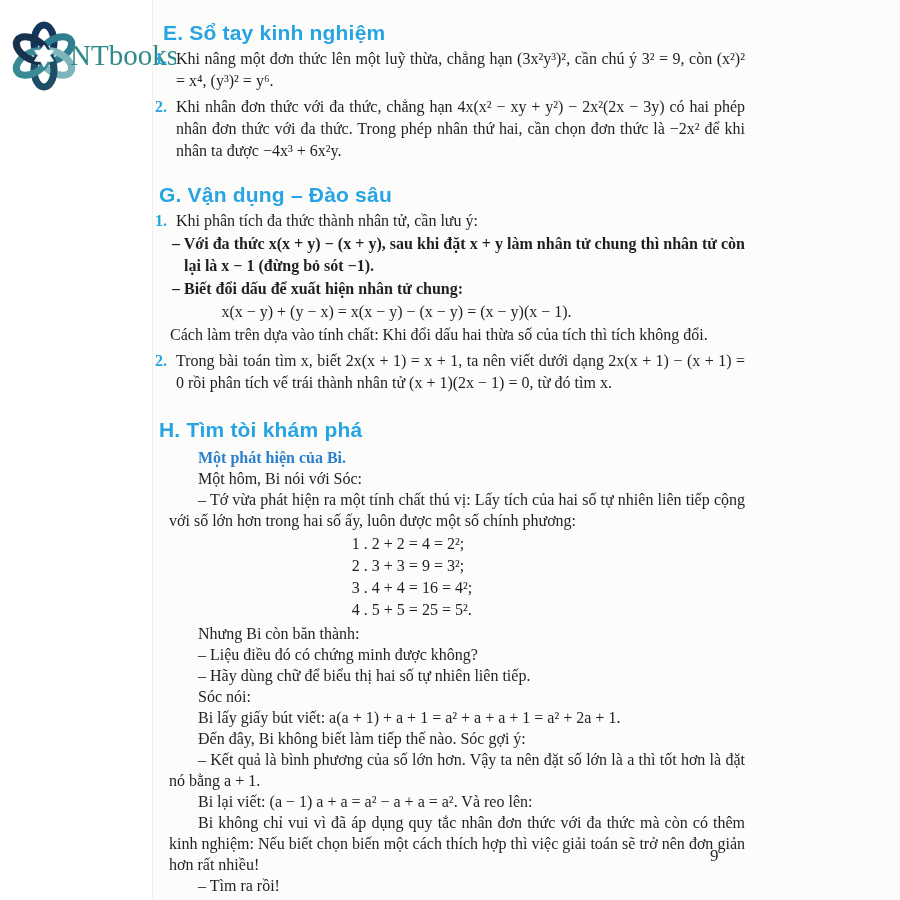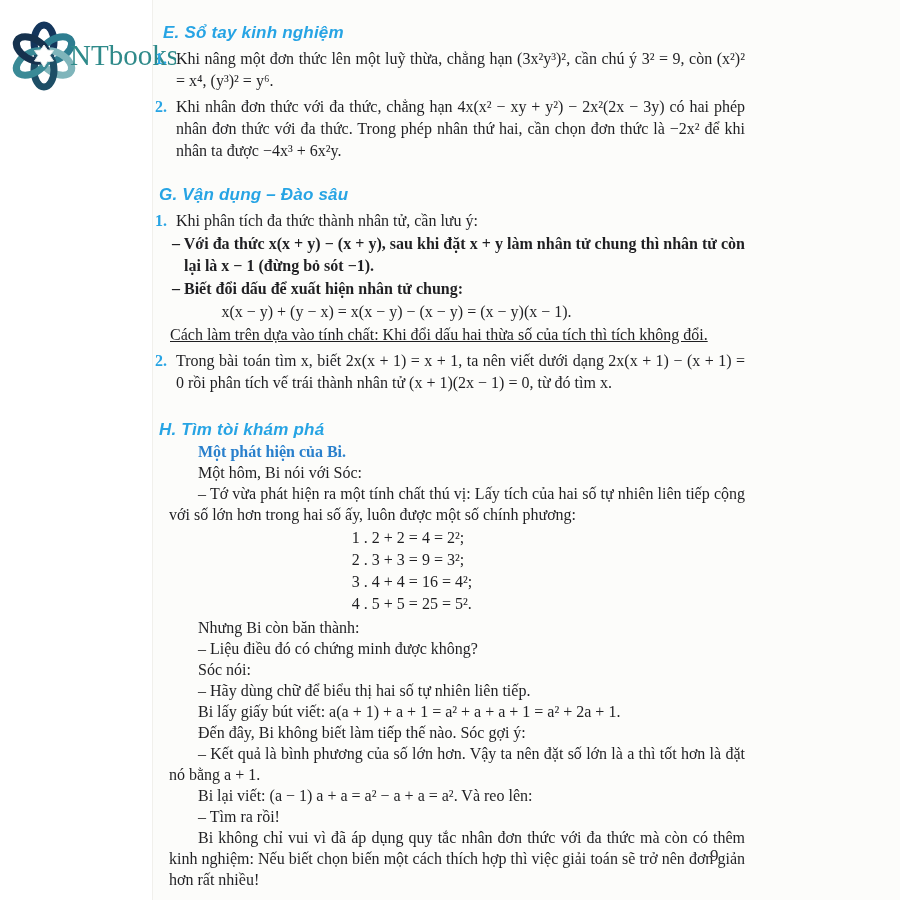--- a/index.html
+++ b/index.html
@@ -15,41 +15,41 @@
   }
   .logo{
     position:absolute;left:6px;top:4px;width:170px;height:92px;
   }
   .content{
     position:absolute;left:155px;top:20px;width:590px;
     font-size:16px;line-height:22px;
   }
   .h-blue{
     font-family:"Liberation Sans","DejaVu Sans",sans-serif;
-    font-weight:bold;font-size:17px;line-height:22px;
-    color:#27a4e4;letter-spacing:.2px;margin:0 0 0 4px;font-style:italic;
+    font-weight:bold;font-size:21px;line-height:22px;
+    color:#27a4e4;letter-spacing:.2px;margin:0 0 0 4px;
   }
   .h-e{margin-top:2px;margin-left:8px;}
   .h-g{margin-top:22px;}
   .h-h{margin-top:25px;}
   .item{
     position:relative;padding-left:21px;text-align:justify;margin-top:4px;
   }
   .item .num{
     position:absolute;left:0;top:0;font-weight:bold;color:#27a4e4;
   }
   .dash-p{
     margin-left:-4px;padding-left:12px;text-indent:-12px;
     text-align:justify;margin-top:1px;font-weight:bold;
   }
-  .note-p{margin-left:-6px;margin-top:1px;text-align:justify;text-decoration:underline;}
+  .note-p{margin-left:-6px;margin-top:1px;text-align:justify;}
   .eq-center{
     text-align:center;position:relative;left:-64px;margin:1px 0;
   }
-  .story{margin-top:0;}
+  .story{margin-top:6px;}
   .story p{margin:0 0 0 14px;text-indent:29px;text-align:justify;line-height:21px;}
   .story-title{
     font-weight:bold;color:#2a80cc;margin:0 0 0 43px;line-height:21px;
   }
   .eq-block{
     width:fit-content;margin:2px auto;position:relative;left:-38px;
     line-height:22px;text-align:left;
   }
   .page-num{
     position:absolute;left:710px;top:846px;font-size:17px;color:#2a2a2c;
@@ -112,25 +112,25 @@
     <p>Một hôm, Bi nói với Sóc:</p>
     <p>– Tớ vừa phát hiện ra một tính chất thú vị: Lấy tích của hai số tự nhiên liên tiếp cộng với số lớn hơn trong hai số ấy, luôn được một số chính phương:</p>
     <div class="eq-block">
       <div>1 . 2 + 2 = 4 = 2²;</div>
       <div>2 . 3 + 3 = 9 = 3²;</div>
       <div>3 . 4 + 4 = 16 = 4²;</div>
       <div>4 . 5 + 5 = 25 = 5².</div>
     </div>
     <p>Nhưng Bi còn băn thành:</p>
     <p>– Liệu điều đó có chứng minh được không?</p>
+    <p>– Hãy dùng chữ để biểu thị hai số tự nhiên liên tiếp.</p>
     <p>Sóc nói:</p>
-    <p>– Hãy dùng chữ để biểu thị hai số tự nhiên liên tiếp.</p>
     <p>Bi lấy giấy bút viết: a(a + 1) + a + 1 = a² + a + a + 1 = a² + 2a + 1.</p>
     <p>Đến đây, Bi không biết làm tiếp thế nào. Sóc gợi ý:</p>
     <p>– Kết quả là bình phương của số lớn hơn. Vậy ta nên đặt số lớn là a thì tốt hơn là đặt nó bằng a + 1.</p>
     <p>Bi lại viết: (a − 1) a + a = a² − a + a = a². Và reo lên:</p>
+    <p>Bi không chỉ vui vì đã áp dụng quy tắc nhân đơn thức với đa thức mà còn có thêm kinh nghiệm: Nếu biết chọn biến một cách thích hợp thì việc giải toán sẽ trở nên đơn giản hơn rất nhiều!</p>
     <p>– Tìm ra rồi!</p>
-    <p>Bi không chỉ vui vì đã áp dụng quy tắc nhân đơn thức với đa thức mà còn có thêm kinh nghiệm: Nếu biết chọn biến một cách thích hợp thì việc giải toán sẽ trở nên đơn giản hơn rất nhiều!</p>
   </div>
 
 </div>
 
 <div class="page-num">9</div>
 
 </body></html>

